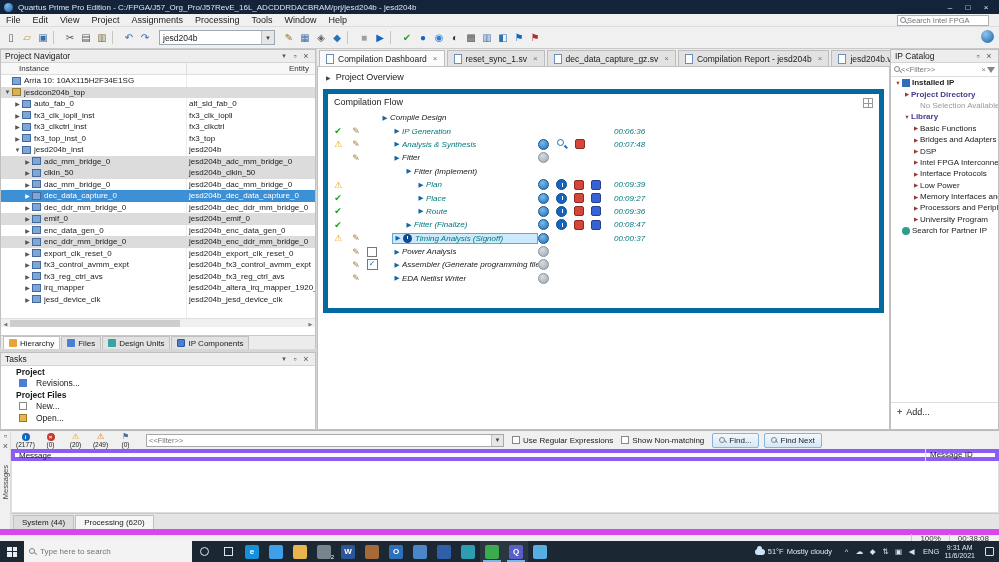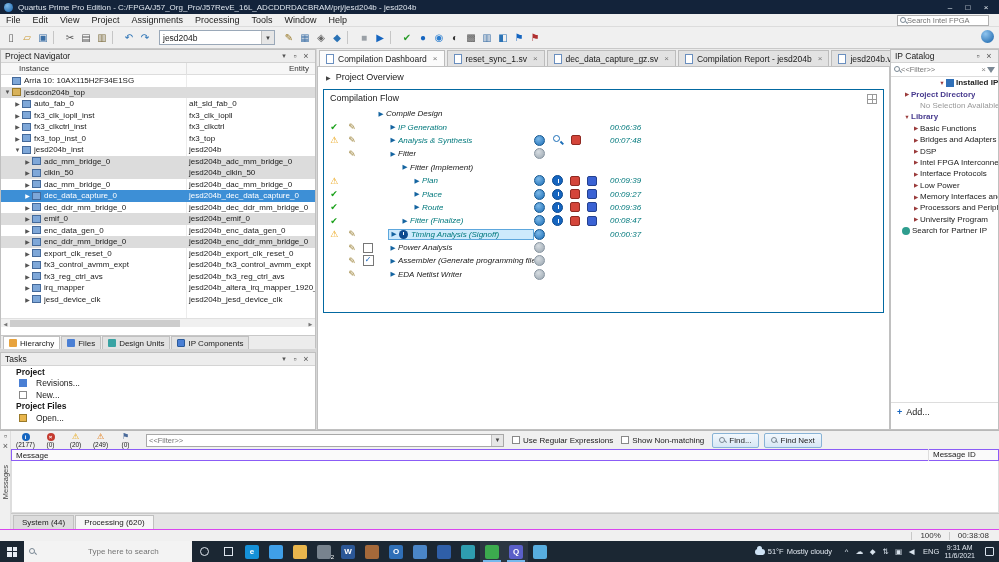--- a/index.html
+++ b/index.html
@@ -66,21 +66,21 @@
   
   #center{left:317px;top:49px;width:573px;height:381px;background:#ececec;}
   #tabbar{height:17px;display:flex;align-items:flex-end;padding-left:2px;}
   .etab{display:flex;align-items:center;height:16px;padding:0 6px;background:#e2e2e2;border:1px solid #bcbcbc;border-bottom:none;margin-right:2px;font-size:8.5px;white-space:nowrap;}
   .etab.active{background:#fbfbfb;}
   .eti{width:8px;height:10px;background:#fff;border:1px solid #6a8fbf;margin-right:4px;flex-shrink:0;}
   .etx{margin-left:6px;color:#777;font-size:8px;} .etx::before{content:"×";}
   #dashcontent{position:absolute;left:0;top:17px;right:0;bottom:0;background:#fff;border:1px solid #c0c0c0;}
   #overviewrow{display:flex;align-items:center;padding:5px 16px 4px 8px;font-size:9px;}
   #overviewrow .oarr{font-size:6px;color:#444;margin-right:5px;}
-  #flowframe{position:absolute;left:5px;right:5px;top:22px;height:224px;border:1px solid #0369a1;}
+  #flowframe{position:absolute;left:5px;right:5px;top:22px;height:224px;border:5px solid #0369a1;}
   #flowtitle{padding:3px 6px 4px 6px;font-size:9px;}
   #gridico{position:absolute;right:6px;top:4px;width:10px;height:10px;border:1px solid #999;background:linear-gradient(#999,#999) 50% 0/1px 100% no-repeat,linear-gradient(#999,#999) 0 50%/100% 1px no-repeat;}
   .stage{display:flex;align-items:center;height:13.4px;}
   .st{width:20px;text-align:center;font-size:9px;flex-shrink:0;}
   .st.check::before{content:"✔";color:var(--success,#18a018);font-weight:bold;}
   .st.warn::before{content:"⚠";color:var(--warning,#e89c00);}
   .pe{width:16px;text-align:center;font-size:9px;flex-shrink:0;}
   .pe.pencil::before{content:"✎";color:#997f33;}
   .cb{width:16px;flex-shrink:0;display:flex;justify-content:center;}
   .cb.empty::before{content:"";width:8px;height:8px;border:1px solid #777;background:#fff;display:block;}
@@ -137,35 +137,35 @@
   .mic.flag::before{content:"⚑";color:#4a6a9a;}
   .mcount{font-size:6.5px;color:#222;display:block;}
   #msgfilter{width:358px;height:13px;background:#fff;border:1px solid #a8a8a8;display:flex;align-items:center;margin:0 8px;flex-shrink:0;}
   #msgfilter input{border:none;outline:none;flex:1;font-size:7.5px;color:#777;padding-left:2px;background:transparent;}
   #msgfilter .arr{width:12px;height:11px;background:#e6e6e6;border-left:1px solid #c0c0c0;font-size:6px;display:flex;align-items:center;justify-content:center;color:#444;}
   .chkgrp{display:flex;align-items:center;margin-right:8px;flex-shrink:0;}
   .chkbox{width:8px;height:8px;border:1px solid #888;background:#fff;margin-right:3px;}
   .chklbl{font-size:8px;white-space:nowrap;}
   .findbtn{height:15px;display:flex;align-items:center;padding:0 6px;background:linear-gradient(#f2f8fd,#d7e7f5);border:1px solid #88b3d6;border-radius:2px;font-size:8px;margin-right:5px;white-space:nowrap;}
   .findbtn .mag{margin-right:3px;}
-  #msghead{position:absolute;left:11px;right:0;top:18px;height:12px;background:#fafafa;border:1px solid #8b5cf6;display:flex;align-items:center;font-size:8px;}
+  #msghead{position:absolute;left:11px;right:0;top:18px;height:12px;background:#fafafa;border:4px solid #8b5cf6;display:flex;align-items:center;font-size:8px;}
   #msghead .h1{flex:1;padding-left:4px;} #msghead .h2{width:70px;border-left:1px solid #ddd;padding-left:4px;height:12px;line-height:12px;}
   #msgbody{position:absolute;left:11px;right:0;top:30px;bottom:16px;background:#fff;border:1px solid #ddd;border-top:none;}
   #msgtabs{position:absolute;left:11px;right:0;bottom:0;height:16px;background:#e4e4e4;border-top:1px solid #c8c8c8;display:flex;align-items:flex-end;padding-left:2px;}
   .mtab{height:14px;padding:0 8px;display:flex;align-items:center;font-size:8px;background:#dcdcdc;border:1px solid #c0c0c0;border-bottom:none;margin-right:1px;}
   .mtab.active{background:#f6f6f6;}
   
-  #statusbar{left:0;top:529px;width:999px;height:12px;background:#f0f0f0;border-top:1px solid #d946ef;display:flex;align-items:center;justify-content:flex-end;font-size:8px;color:#333;}
+  #statusbar{left:0;top:529px;width:999px;height:12px;background:#f0f0f0;border-top:6px solid #d946ef;display:flex;align-items:center;justify-content:flex-end;font-size:8px;color:#333;}
   #statusbar .sep{width:1px;height:8px;background:#c8c8c8;margin:0 8px;}
   
   #taskbar{left:0;top:541px;width:999px;height:21px;background:var(--taskbar,#1b2733);display:flex;align-items:center;color:#dfe6ee;}
   #startbtn{width:24px;height:21px;display:flex;align-items:center;justify-content:center;}
   .winlogo{width:10px;height:10px;display:grid;grid-template-columns:1fr 1fr;grid-template-rows:1fr 1fr;gap:1px;}
   .winlogo div{background:#e8eef4;}
-  #tbsearch{width:168px;height:21px;background:#f3f3f3;display:flex;align-items:center;padding:0 5px;gap:48px;}
+  #tbsearch{width:168px;height:21px;background:#f3f3f3;display:flex;align-items:center;padding:0 5px;}
   #tbsearch input{border:none;outline:none;background:transparent;font-size:8px;color:#5f6a75;width:130px;margin-left:4px;}
   .tbtn{width:24px;height:21px;display:flex;align-items:center;justify-content:center;font-size:9px;color:#dfe6ee;}
   .ring{width:9px;height:9px;border:1.3px solid #dfe6ee;border-radius:50%;}
   .tview{width:9px;height:9px;border:1px solid #dfe6ee;}
   .tapp{width:24px;height:21px;display:flex;align-items:center;justify-content:center;position:relative;}
   .tapp.active{background:rgba(255,255,255,.07);}
   .tapp.active::after{content:"";position:absolute;left:3px;right:3px;bottom:0;height:2px;background:#76b9ed;}
   .tico{width:14px;height:14px;border-radius:2px;color:#fff;font-size:8px;font-weight:bold;display:flex;align-items:center;justify-content:center;}
   .tbadge{position:absolute;right:2px;bottom:2px;font-size:6px;color:#fff;}
   .tbadge:empty{display:none;}
@@ -421,27 +421,27 @@
   <div>
 
   <div class="trow group">
         <span class="tic"></span>
         <span>Project</span>
       </div>
       <div class="trow item">
         <span class="tic rev"></span>
         <span>Revisions...</span>
       </div>
+      <div class="trow group">
+        <span class="tic"></span>
+        <span>Project Files</span>
+      </div>
       <div class="trow item">
         <span class="tic new"></span>
         <span>New...</span>
-      </div>
-      <div class="trow group">
-        <span class="tic"></span>
-        <span>Project Files</span>
       </div>
       <div class="trow item">
         <span class="tic open"></span>
         <span>Open...</span>
       </div>
     </div>
 </div>
 
 <div id="center" class="abs">
   <div id="tabbar">
@@ -731,21 +731,21 @@
     <span class="pbtn close"></span>
   </div>
   <div id="ipsearch">
     <span class="mag"></span>
     <input placeholder="&lt;&lt;Filter&gt;&gt;" style="">
     <span class="clr">×</span>
     <span class="funnel"></span>
   </div>
   <div>
 
-  <div class="iprow" style="padding-left: 3px; margin-left: 44px;">
+  <div class="iprow" style="padding-left: 3px;">
         <span class="iptw down"></span>
         <span class="ipic cat"></span>
         <span class="iplbl cat">Installed IP</span>
       </div>
       <div class="iprow" style="padding-left: 12px;">
         <span class="iptw right"></span>
 
         <span class="iplbl grp">Project Directory</span>
       </div>
       <div class="iprow" style="padding-left: 21px;">

